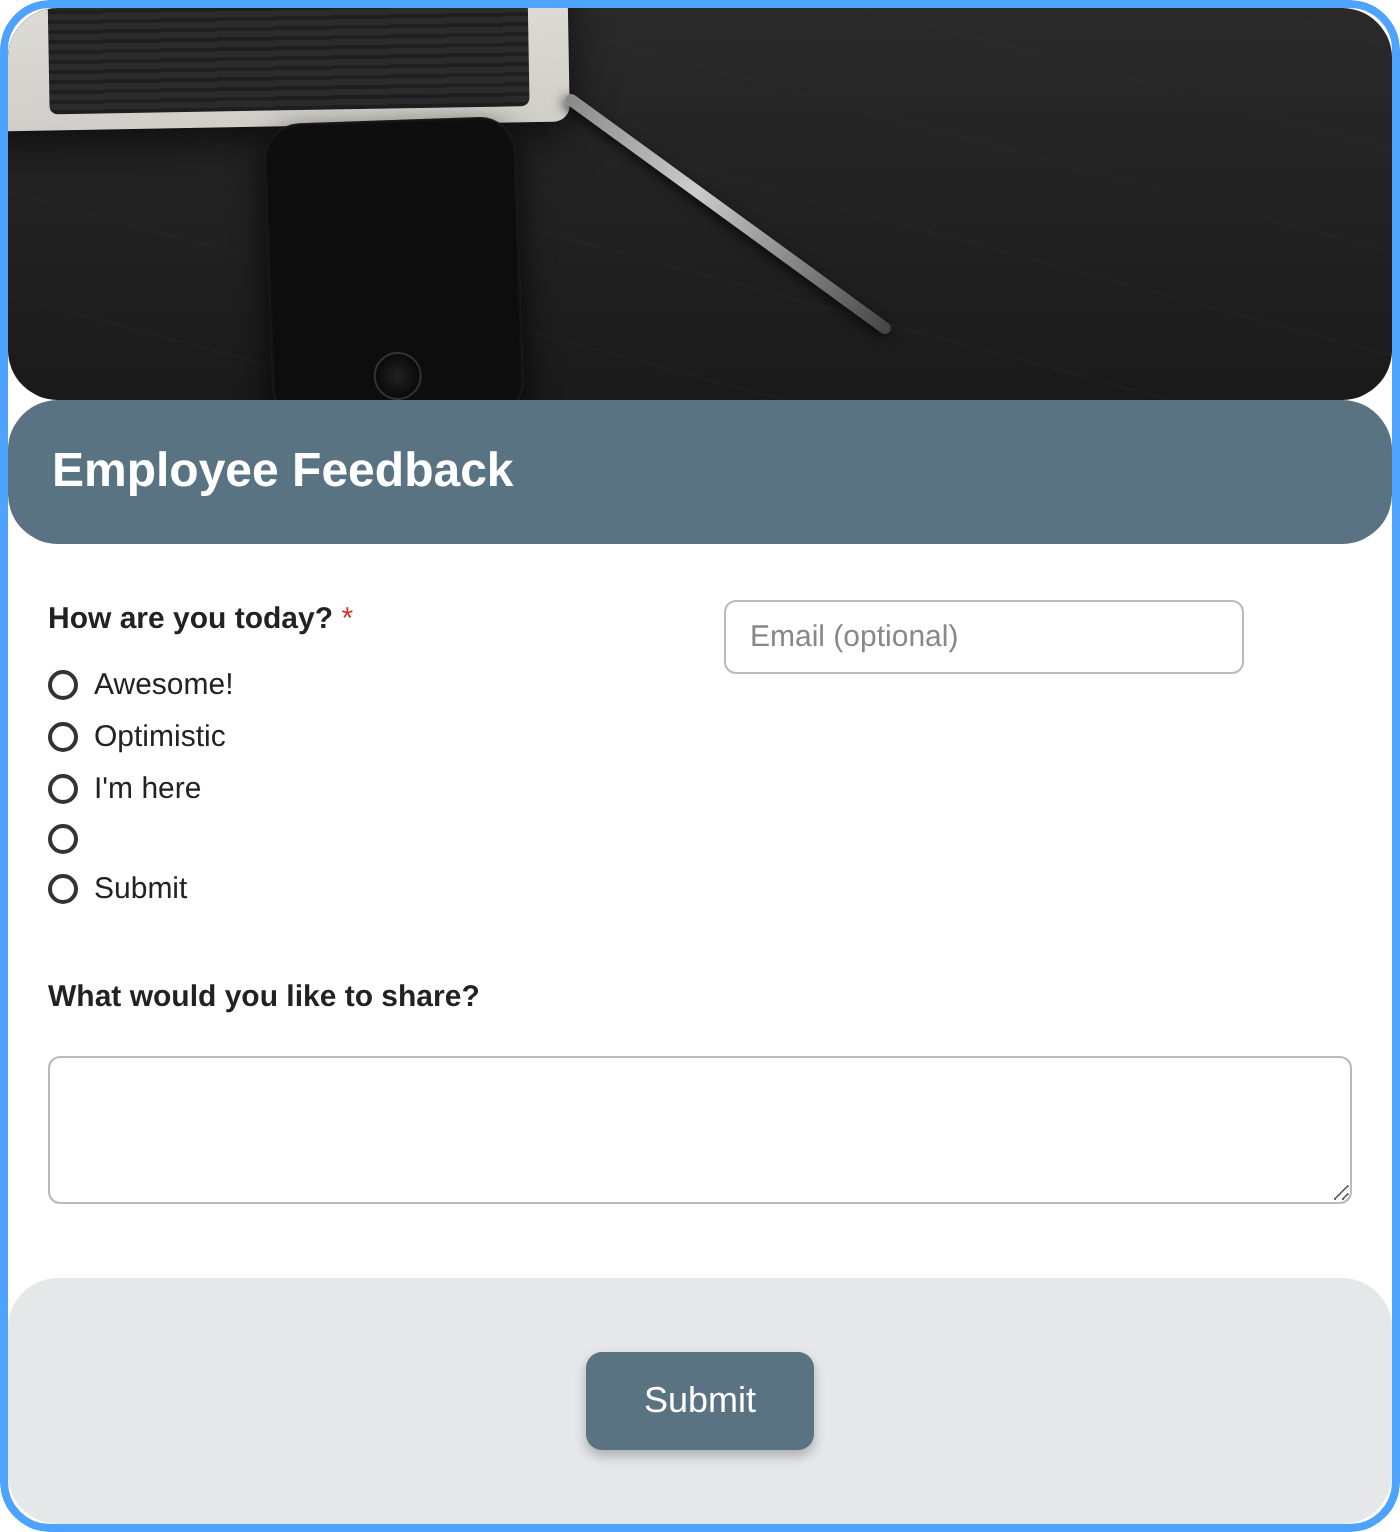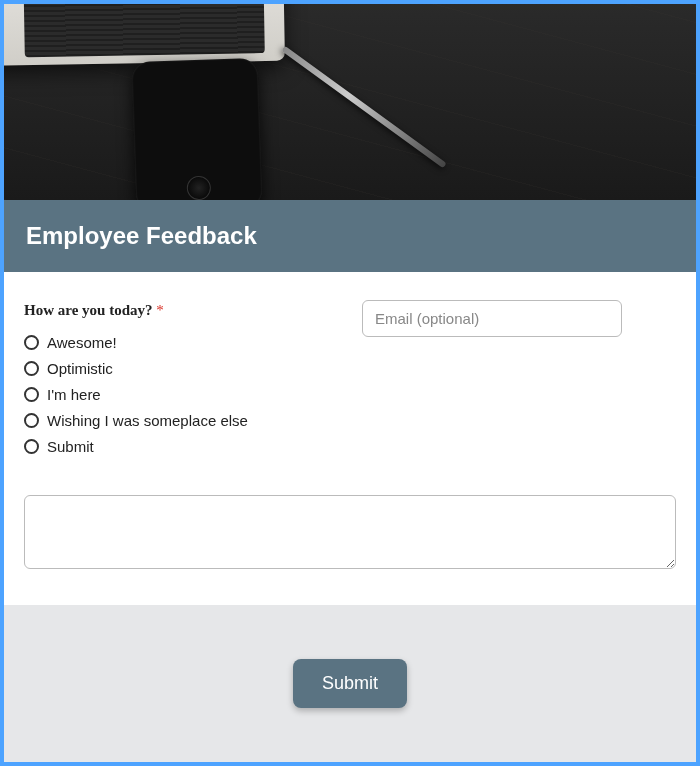--- a/index.html
+++ b/index.html
@@ -1,18 +1,19 @@
 <!DOCTYPE html>
 <html><head>
   <meta charset="utf-8">
   <style>
     * {
       box-sizing: border-box;
       margin: 0;
       padding: 0;
+      border-radius: 25px;
     }
     body {
       font-family: Arial, Helvetica, sans-serif;
       background: #fff;
       width: 700px;
       height: 766px;
       overflow: hidden;
     }
     .frame {
       width: 700px;
@@ -108,21 +109,20 @@
     }
     .col {
       flex: 1;
     }
     .q-label {
       font-size: 15px;
       font-weight: 700;
       color: #222;
       margin-bottom: 14px;
       line-height: 1.35;
-      font-family: Liberation Serif, serif;
     }
     .req {
       color: #d93025;
       font-weight: 400;
     }
     .radio-group {
       display: flex;
       flex-direction: column;
       gap: 9px;
       text-align: right;
@@ -215,34 +215,34 @@
           <label class="radio-item">
             <span class="radio-circle"></span>
             <span>Optimistic</span>
           </label>
           <label class="radio-item">
             <span class="radio-circle"></span>
             <span>I'm here</span>
           </label>
           <label class="radio-item">
             <span class="radio-circle"></span>
-            <span>Wishing I was someplace else</span>
           </label>
           <label class="radio-item">
             <span class="radio-circle"></span>
             <span>Submit</span>
           </label>
         </div>
       </div>
       <div class="col">
         <input type="text" class="email-input" placeholder="Email (optional)" style="">
       </div>
     </div>
 
     <div class="share-section">
+      <div class="q-label">What would you like to share?</div>
       <textarea class="textarea" style=""></textarea>
     </div>
   </div>
 
   <div class="footer">
     <button class="submit-btn">Submit</button>
   </div>
 
 </div>
 

